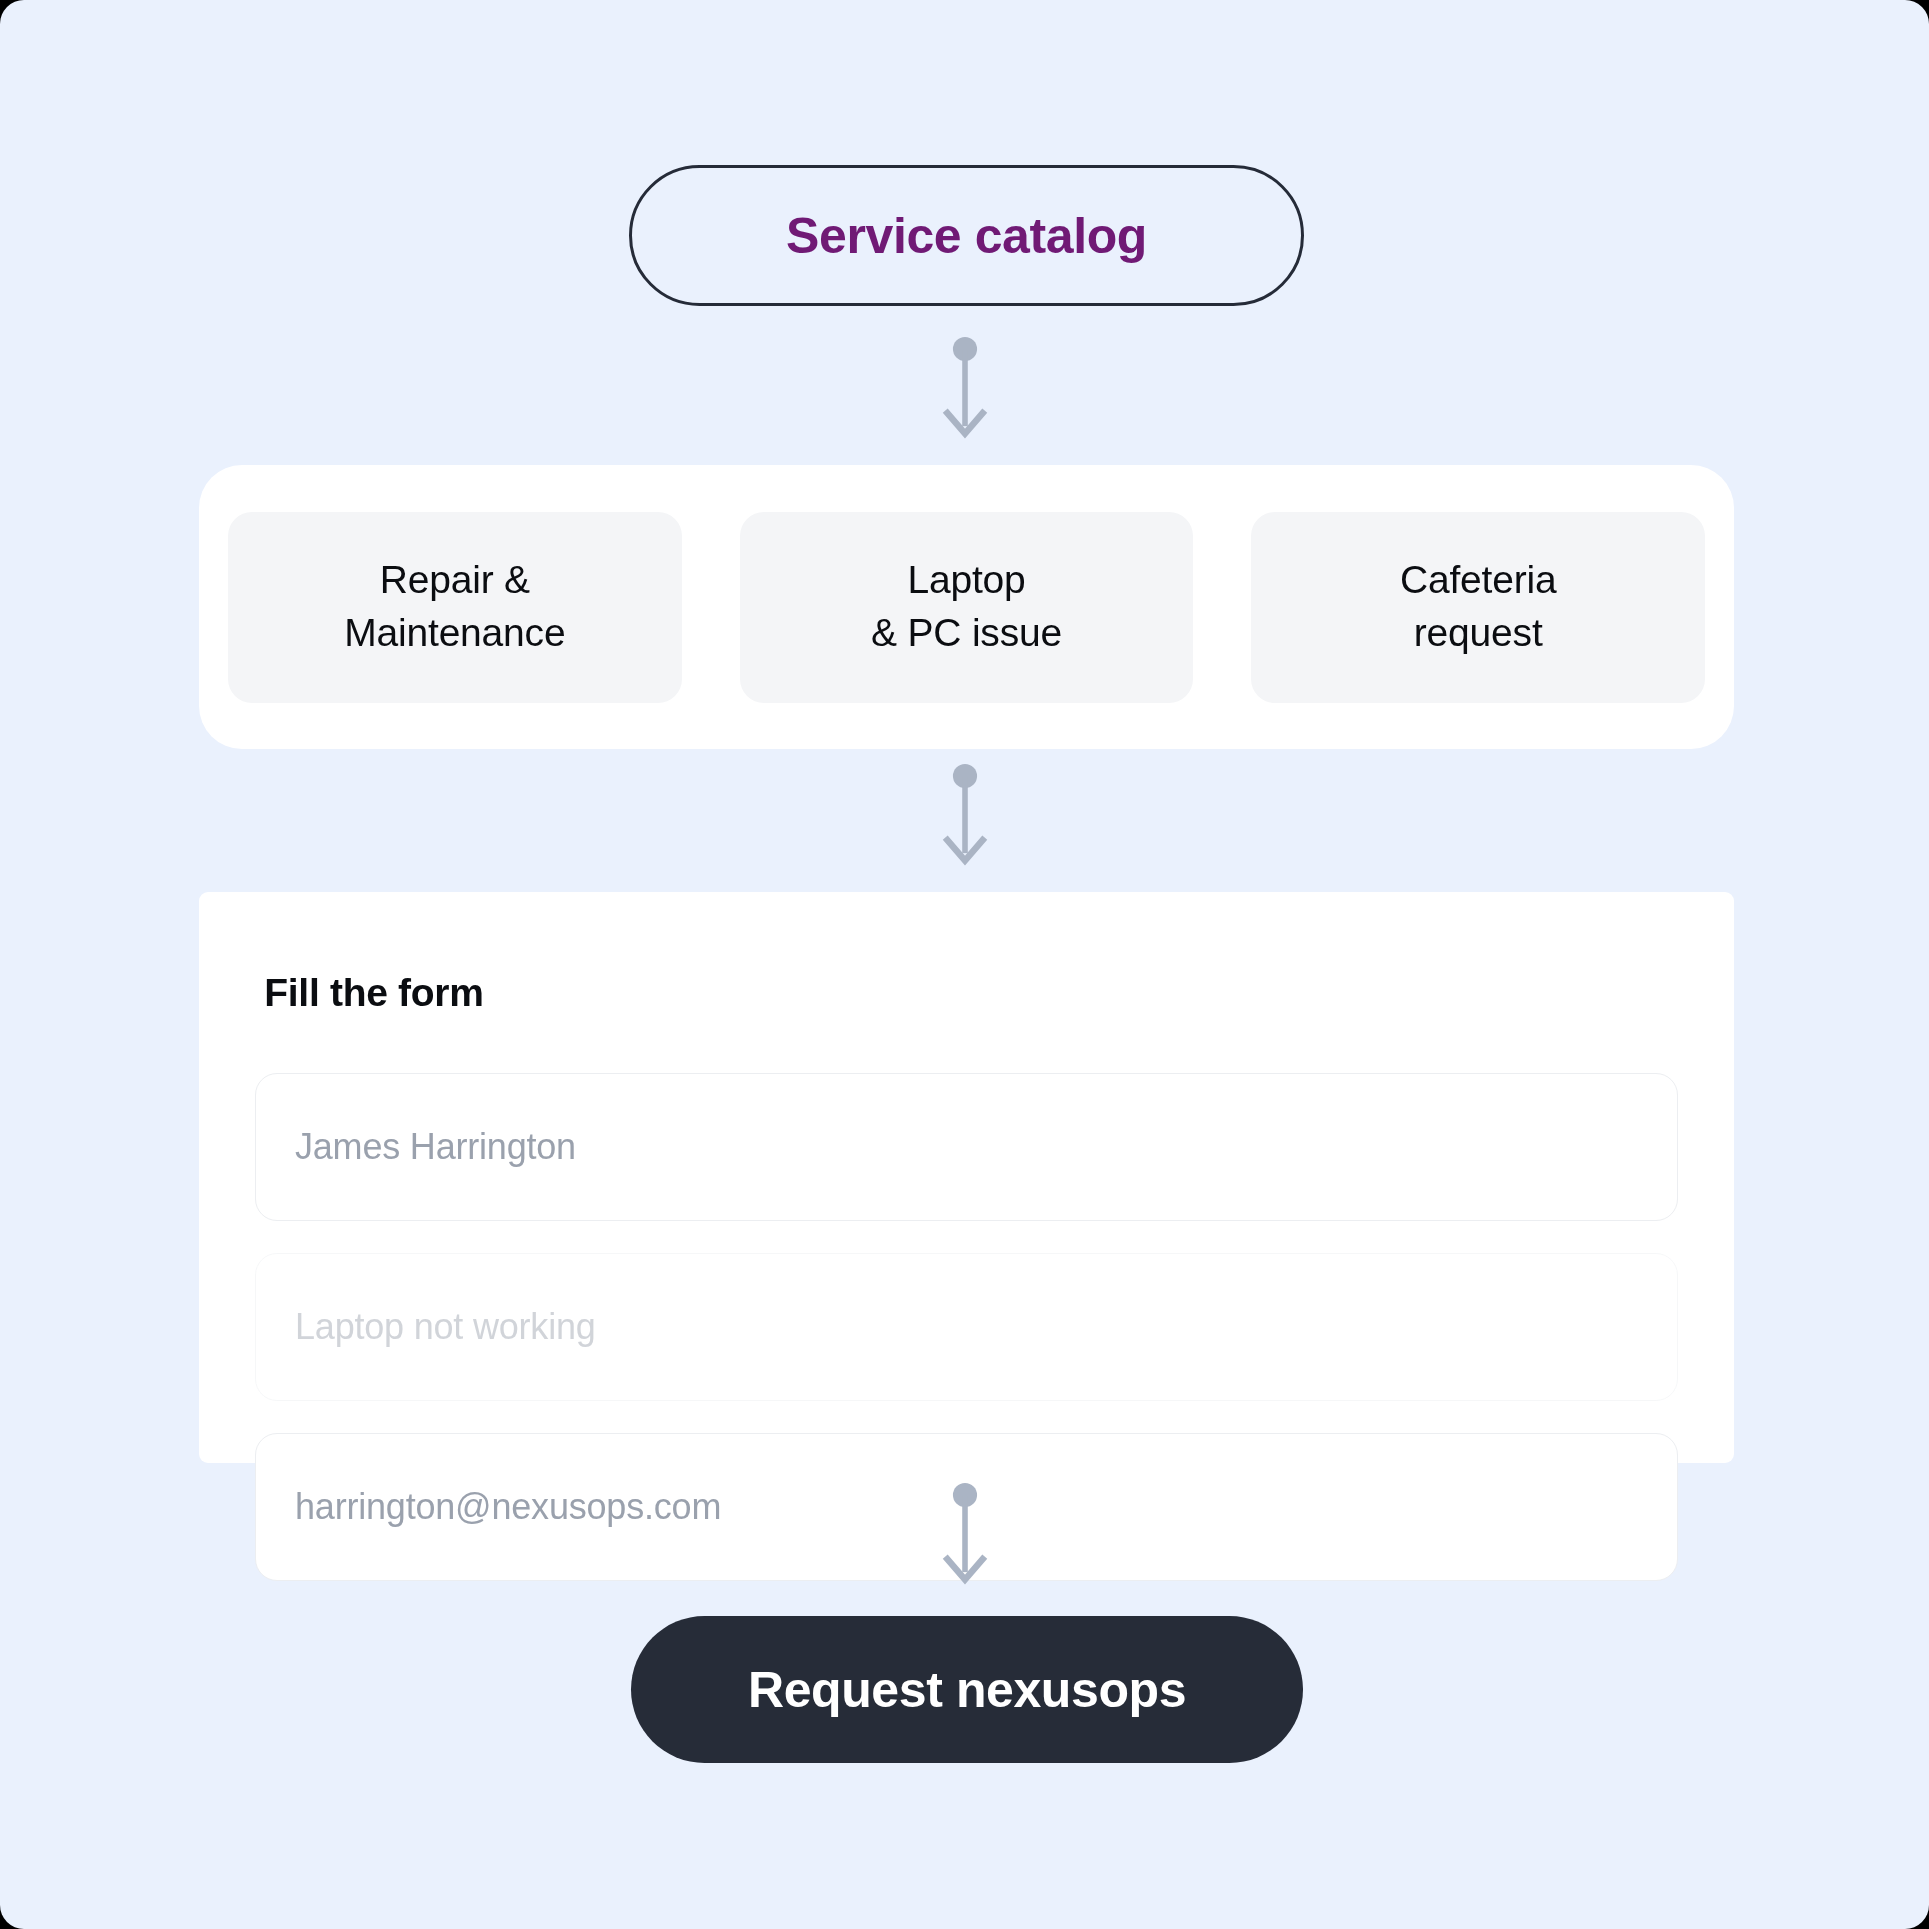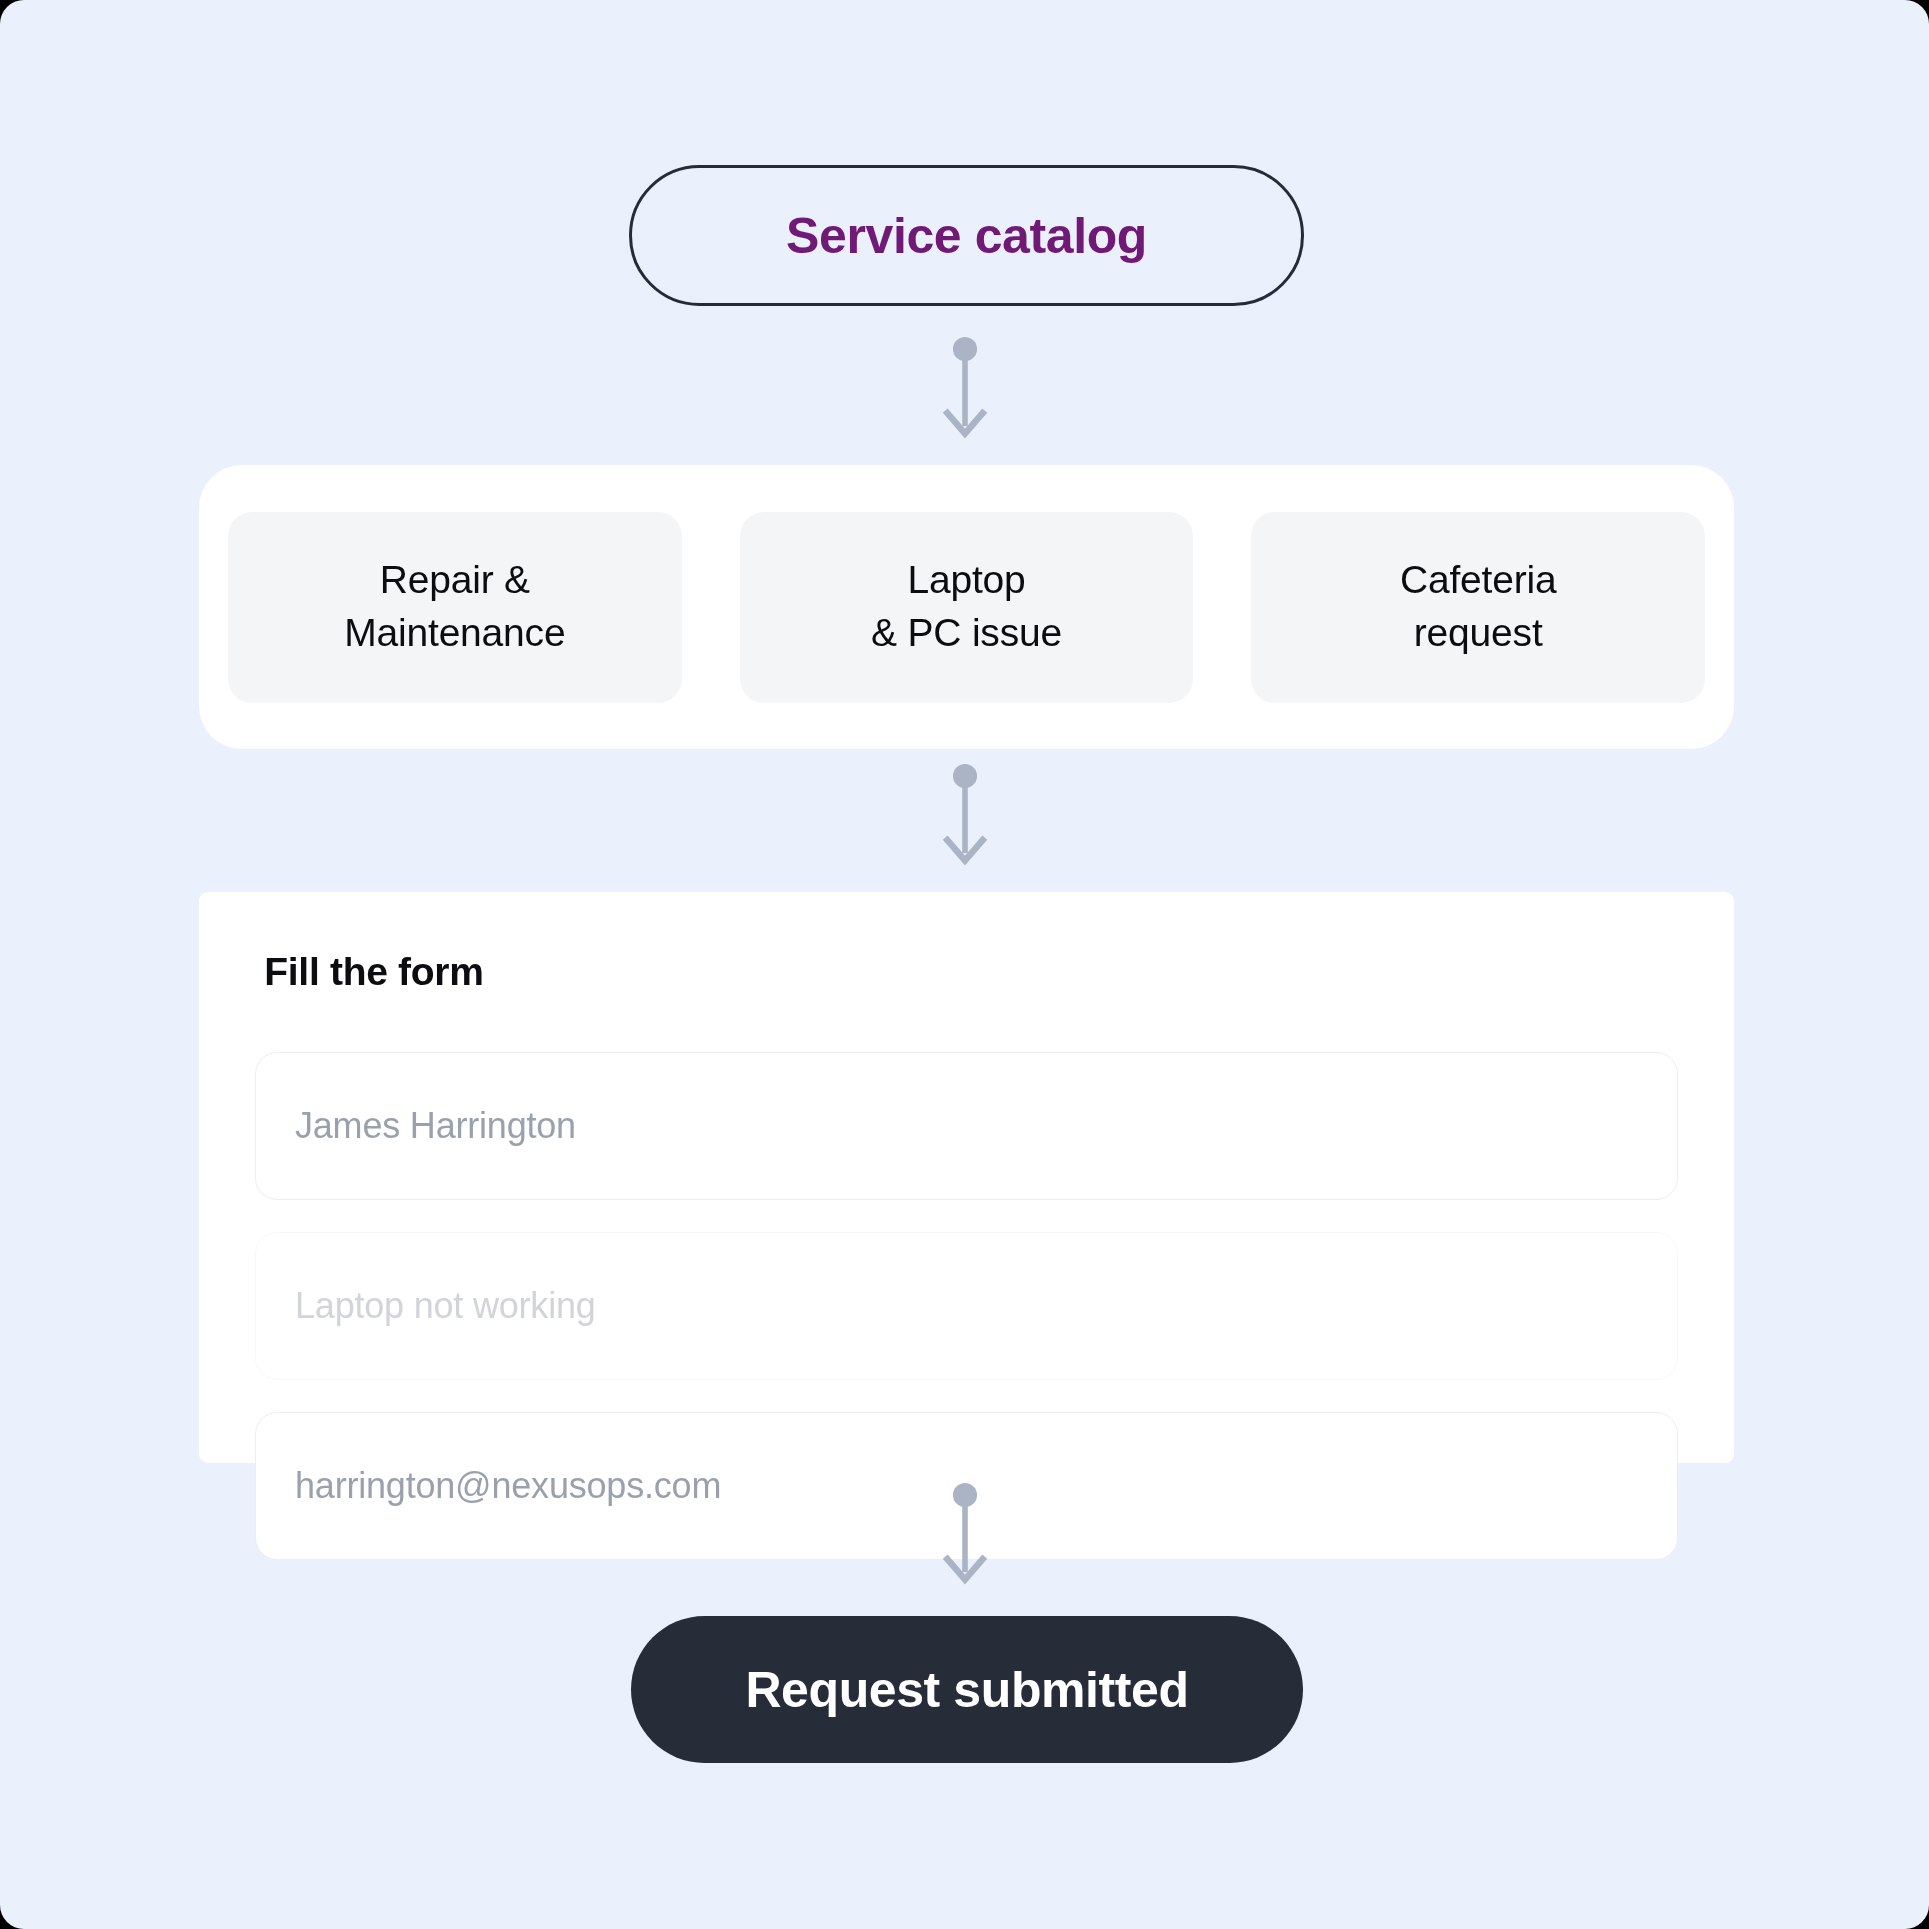--- a/index.html
+++ b/index.html
@@ -92,21 +92,21 @@
   
   .form-panel {
     position: absolute;
     left: 199px;
     top: 892px;
     width: 1535px;
     height: 571px;
     background: #ffffff;
     border-radius: 9px;
     box-sizing: border-box;
-    padding: 58px 56px 0 56px;
+    padding: 79px 56px 0 56px;
   }
   .form-title {
     font-size: 39px;
     font-weight: bold;
     color: #0b0d11;
     letter-spacing: -0.3px;
     margin: 0 0 58px 9.3px;
   }
   .form-grid {
     display: grid;
@@ -209,17 +209,17 @@
 
   <div class="connector" style="top:1483px;">
     <svg width="56" height="104" viewBox="0 0 60 112">
       <circle cx="30" cy="13" r="13" fill="#aab4c4"></circle>
       <line x1="30" y1="13" x2="30" y2="96" stroke="#aab4c4" stroke-width="6"></line>
       <polyline points="11,82 30,104 49,82" fill="none" stroke="#aab4c4" stroke-width="7" stroke-linecap="square" stroke-linejoin="miter"></polyline>
     </svg>
   </div>
 
   <div class="result-pill">
-    <span class="result-pill-label">Request submitted</span>
+    <span class="result-pill-label">Request nexusops</span>
   </div>
 
 </div>
 
 
 </body></html>

